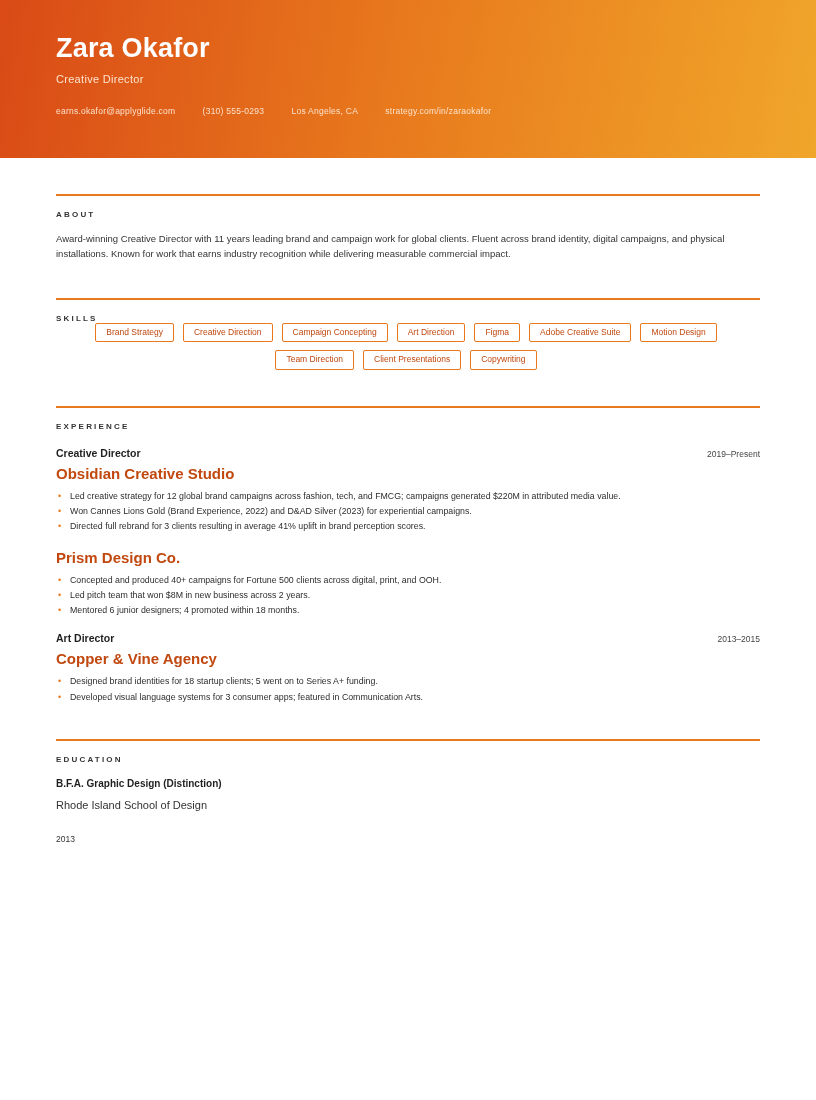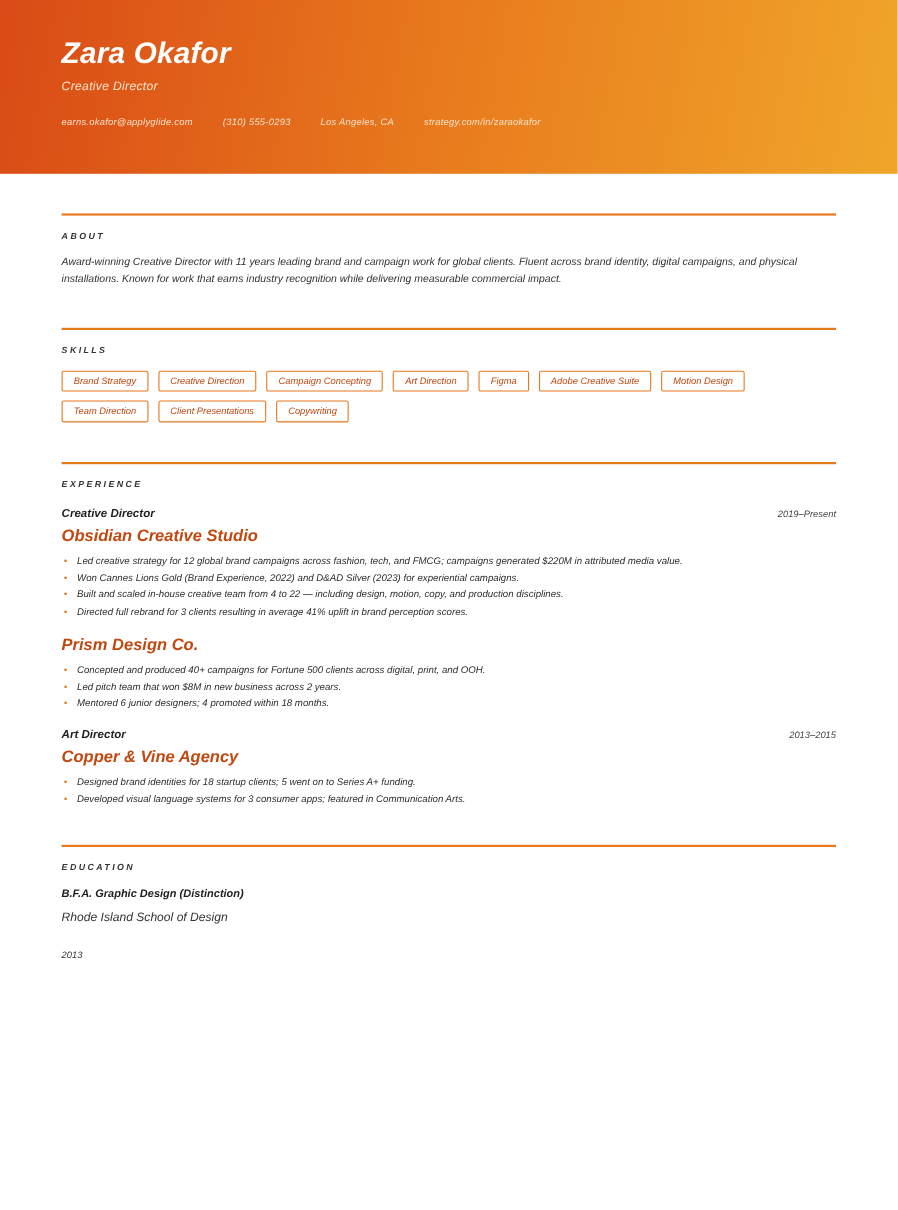--- a/index.html
+++ b/index.html
@@ -12,21 +12,20 @@
     background: #ffffff;
     font-family: "Liberation Sans", sans-serif;
     color: #222222;
     overflow: hidden;
   }
   .page {
     position: relative;
     width: 816px;
     height: 984px;
     box-sizing: border-box;
-    font-style: italic;
   }
 
   
   .header {
     position: relative;
     height: 158px;
     background: linear-gradient(100deg, #d94a16 0%, #e8791d 48%, #f0a62a 100%);
     padding: 0 56px;
     box-sizing: border-box;
     overflow: hidden;
@@ -87,25 +86,25 @@
   .about-text {
     font-size: 9.5px;
     line-height: 1.62;
     color: #333333;
     margin-top: 12px;
     max-width: 700px;
   }
 
   
   .skills {
-    margin-top: 14px;
     display: flex;
     flex-wrap: wrap;
     gap: 8px 9px;
     max-width: 700px;
+    justify-content: center;
   }
   .chip {
     border: 1px solid #e8791d;
     color: #c1480f;
     font-size: 8.5px;
     padding: 4px 10px 5px 10px;
     border-radius: 2px;
     line-height: 1;
     white-space: nowrap;
   }
@@ -227,21 +226,20 @@
 
       <div class="job">
         <div class="job-head">
           <div class="job-role">Creative Director</div>
           <div class="job-dates">2019–Present</div>
         </div>
         <div class="job-company">Obsidian Creative Studio</div>
         <ul class="bullets">
           <li>Led creative strategy for 12 global brand campaigns across fashion, tech, and FMCG; campaigns generated $220M in attributed media value.</li>
           <li>Won Cannes Lions Gold (Brand Experience, 2022) and D&amp;AD Silver (2023) for experiential campaigns.</li>
-          <li>Built and scaled in-house creative team from 4 to 22 — including design, motion, copy, and production disciplines.</li>
           <li>Directed full rebrand for 3 clients resulting in average 41% uplift in brand perception scores.</li>
         </ul>
       </div>
 
       <div class="job">
         <div class="job-company">Prism Design Co.</div>
         <ul class="bullets">
           <li>Concepted and produced 40+ campaigns for Fortune 500 clients across digital, print, and OOH.</li>
           <li>Led pitch team that won $8M in new business across 2 years.</li>
           <li>Mentored 6 junior designers; 4 promoted within 18 months.</li>

